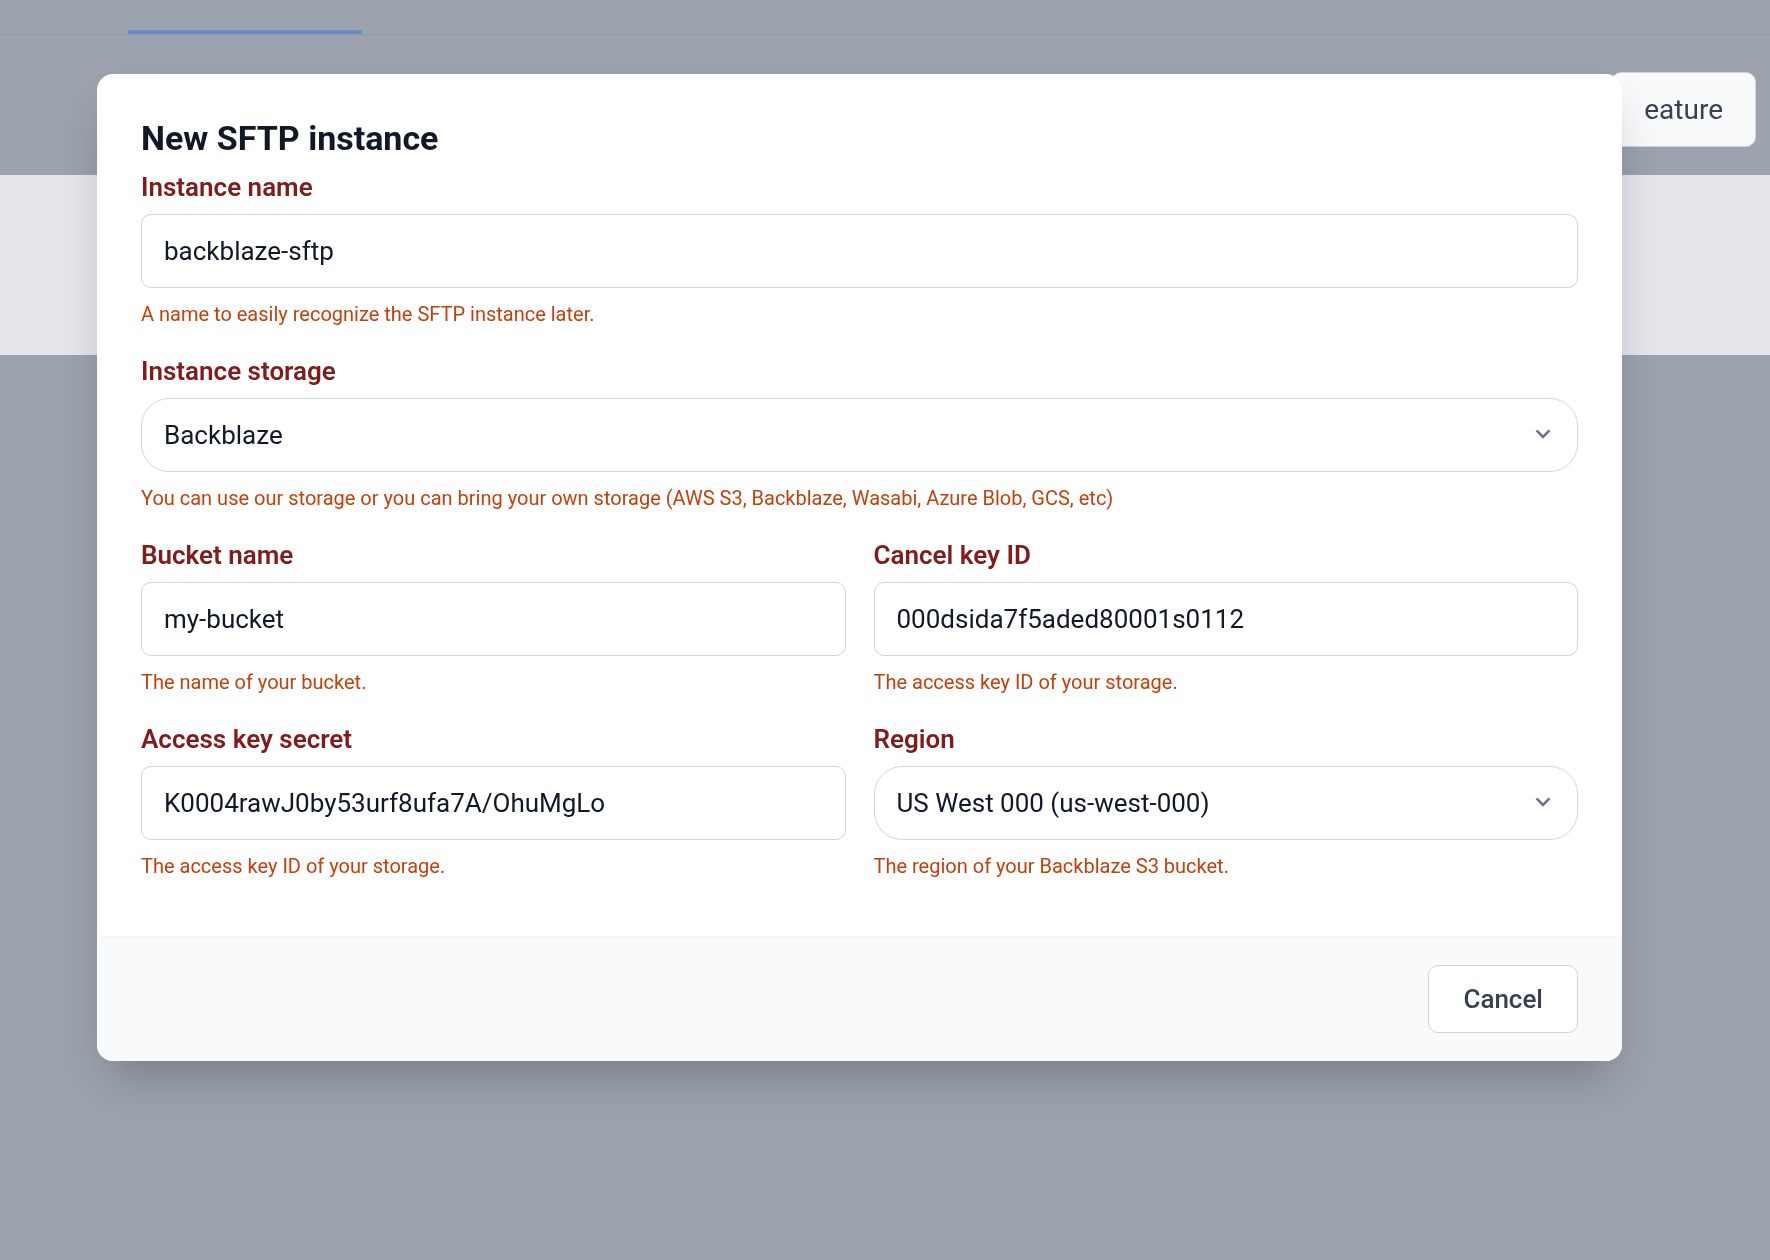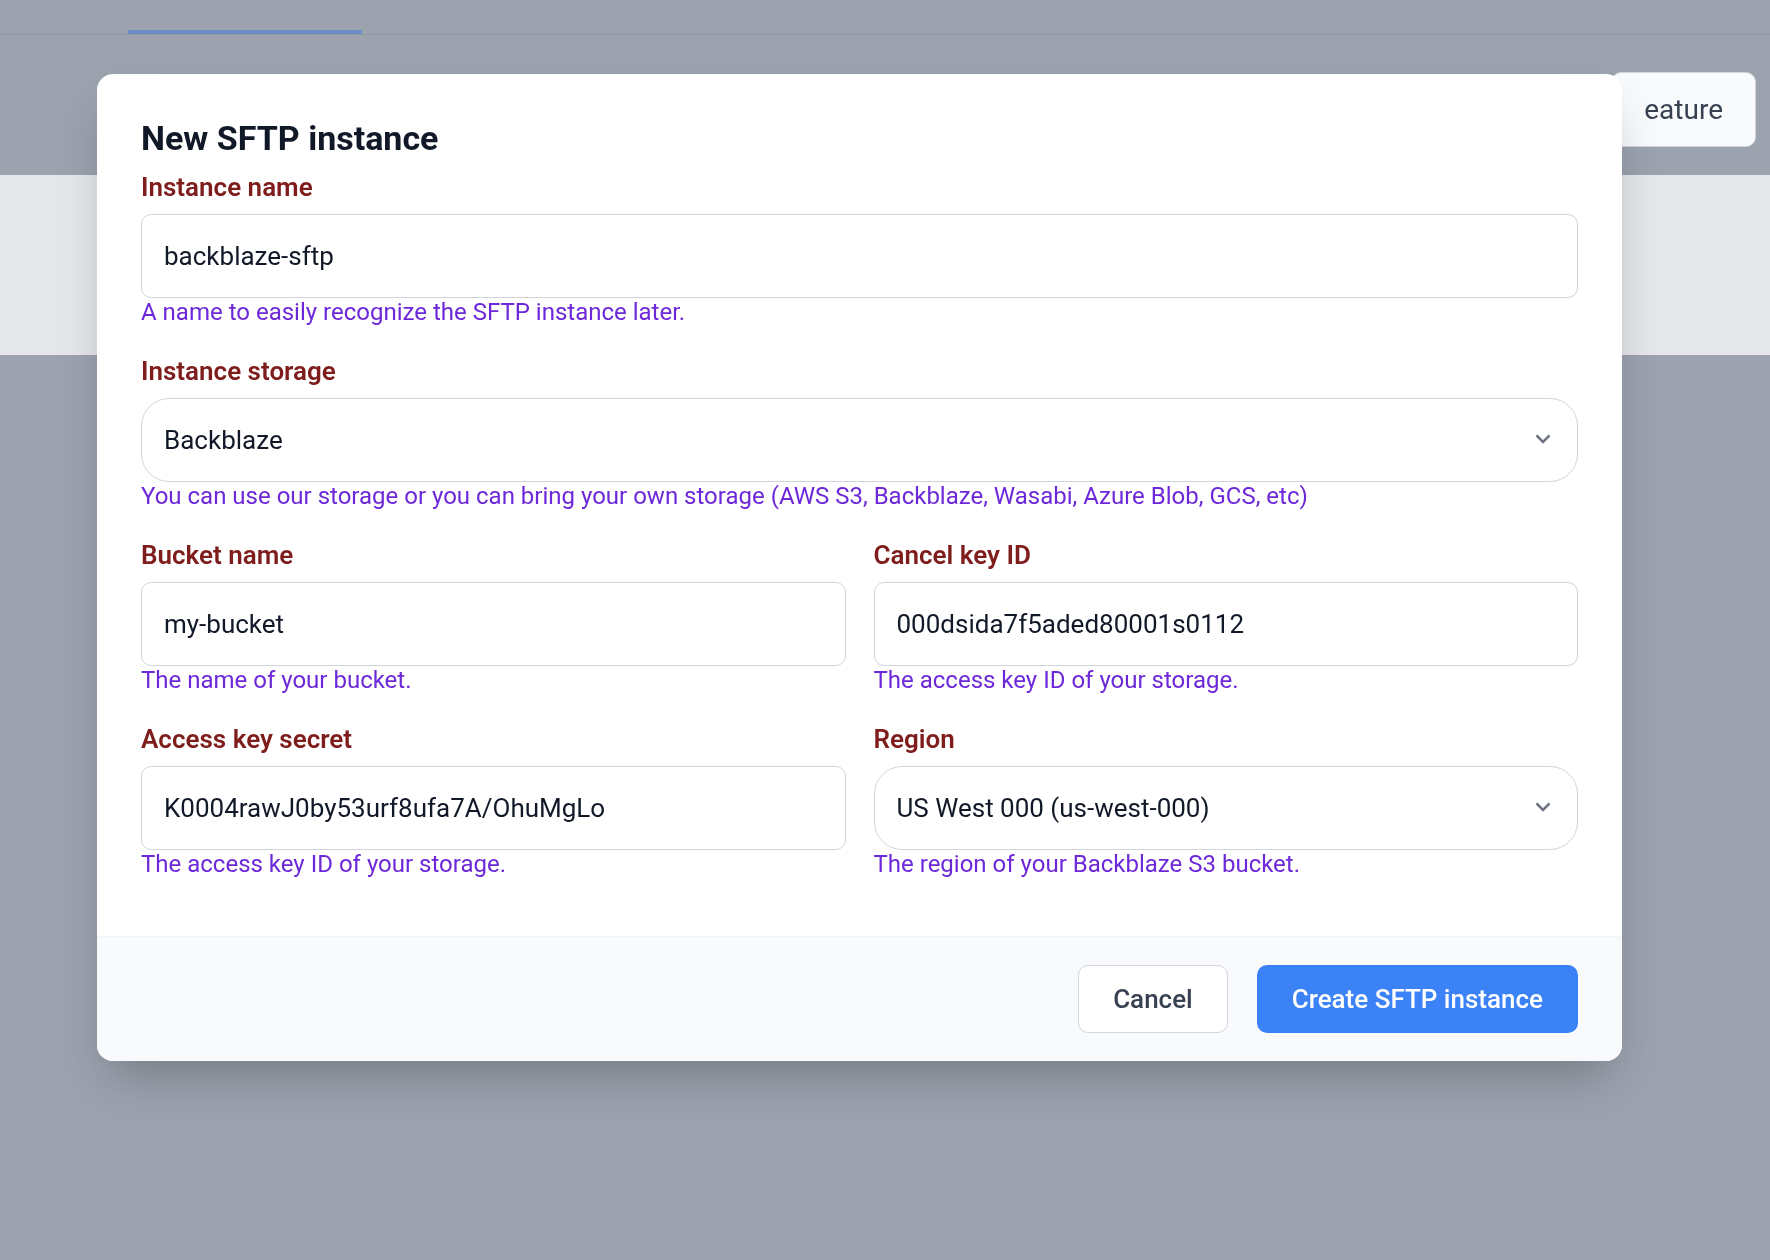--- a/index.html
+++ b/index.html
@@ -87,21 +87,21 @@
     .form-input, .form-select {
       width: 100%;
       padding: 16px 22px;
       font-size: 26px;
       color: #111827;
       background: #ffffff;
       border: 1px solid #d1d5db;
       border-radius: 10px;
       font-family: inherit;
       outline: none;
-      height: 84px;
+      height: 74px;
     }
     .form-select {
       appearance: none;
       background-repeat: no-repeat;
       background-position: right 22px center;
       padding-right: 56px;
       border-radius: 28px;
     }
     .select-wrap {
       position: relative;
@@ -112,23 +112,23 @@
       top: 50%;
       transform: translateY(-50%);
       pointer-events: none;
       color: #6b7280;
     }
     .chevron svg {
       width: 26px;
       height: 26px;
     }
     .form-help {
-      font-size: 24px;
-      color: #6d28d9;
-      margin-top: 0;
+      font-size: 20px;
+      color: #c2410c;
+      margin-top: 14px;
     }
     .form-row {
       display: flex;
       gap: 28px;
     }
     .form-col {
       flex: 1;
     }
     .modal-footer {
       background: #f9fafb;
@@ -221,15 +221,14 @@
                 </svg>
             </span>
           </div>
           <div class="form-help">The region of your Backblaze S3 bucket.</div>
         </div>
       </div>
     </div>
   </div>
   <div class="modal-footer">
     <button class="btn btn-secondary">Cancel</button>
-    <button class="btn btn-primary">Create SFTP instance</button>
   </div>
 </div>
 
 </body></html>

